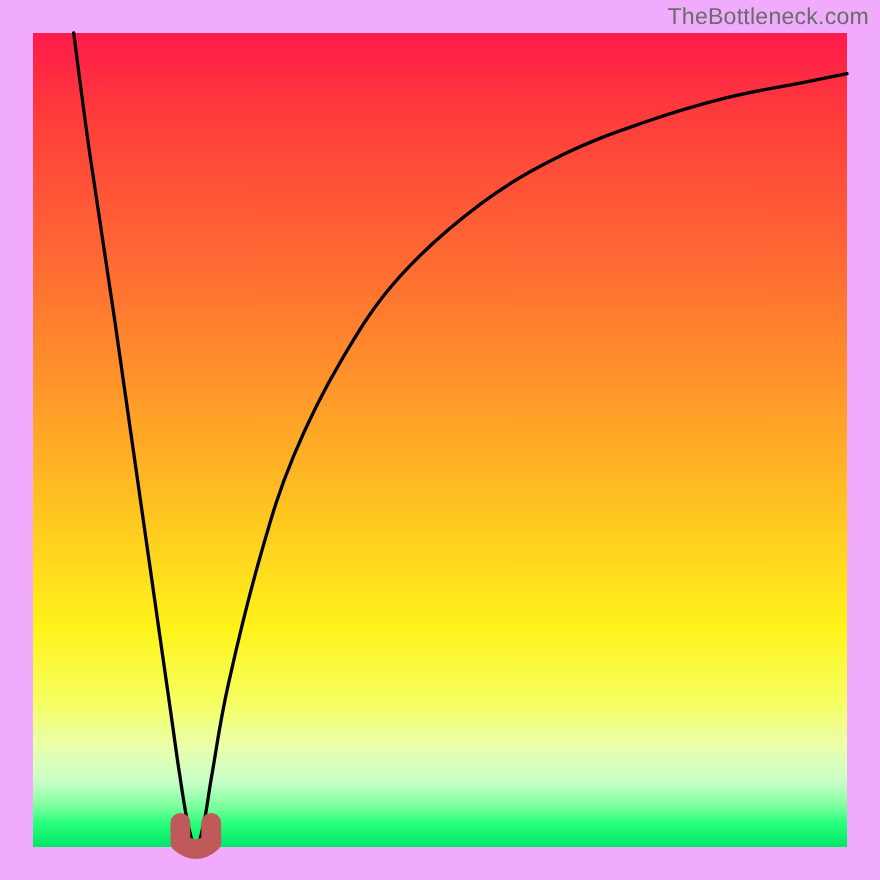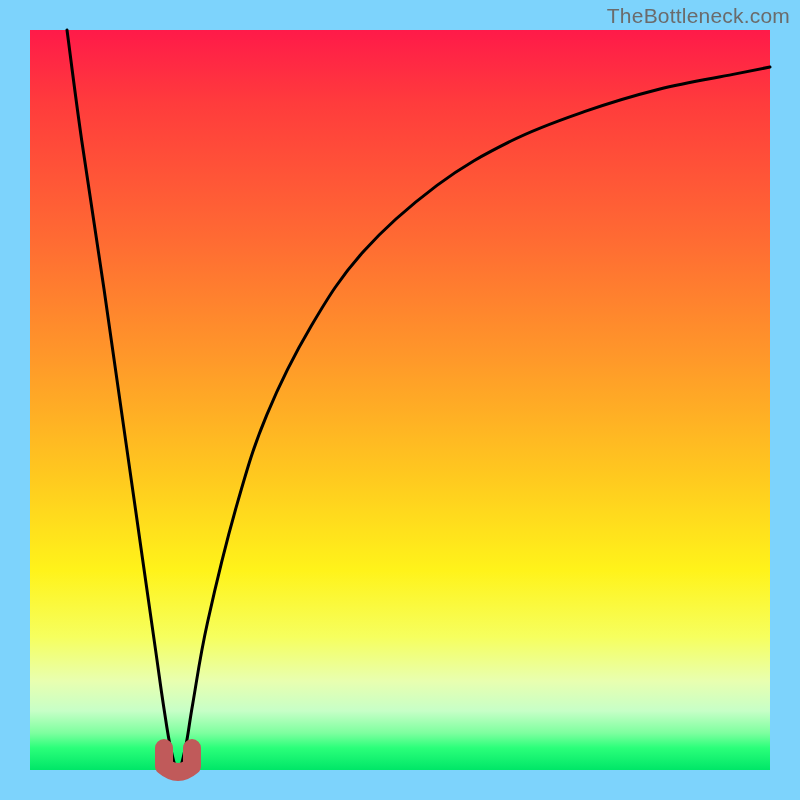--- a/index.html
+++ b/index.html
@@ -10,21 +10,21 @@
     overflow: hidden;
     background: #000;
     font-family: Arial, Helvetica, sans-serif;
   }
   .frame {
     position: absolute;
     left: 0;
     top: 0;
     width: 800px;
     height: 800px;
-    background: #7dd3fc;
+    background: #f0abfc;
   }
   .plot {
     position: absolute;
     left: 30px;
     top: 30px;
     width: 740px;
     height: 740px;
     
     background: linear-gradient(
       to bottom,

